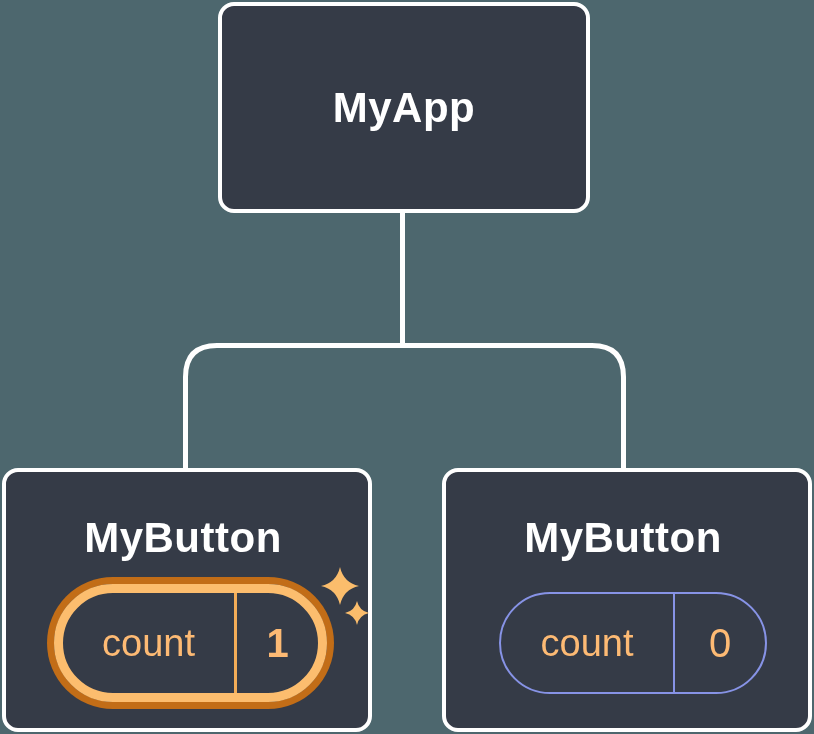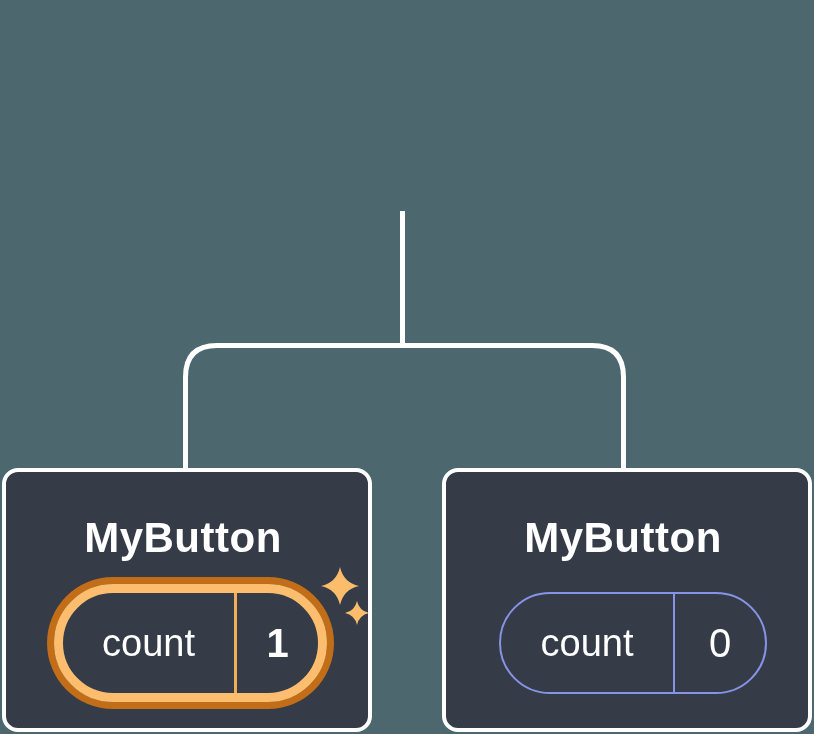--- a/index.html
+++ b/index.html
@@ -79,21 +79,21 @@
     left: 53px;
     top: 120px;
     width: 268px;
     height: 102px;
     border: 2px solid #8793e6;
   }
   .pill-seg {
     display: flex;
     align-items: center;
     justify-content: center;
-    color: #ffffff;
+    color: #fdba74;
   }
   .pill-highlighted .seg-name  { width: 171px; font-size: 38px; }
   .pill-highlighted .seg-value { flex: 1; font-size: 40px; font-weight: 700; }
   .pill-plain .seg-name  { width: 172px; font-size: 38px; }
   .pill-plain .seg-value { flex: 1; font-size: 40px; font-weight: 400; }
   .pill-divider {
     width: 3px;
     align-self: stretch;
   }
   .pill-highlighted .pill-divider { background: #f3ad58; }
@@ -110,20 +110,23 @@
 </head>
 <body>
 
 <div class="canvas">
 
   <svg class="connector-svg" viewBox="0 0 814 734" xmlns="http://www.w3.org/2000/svg">
     <path d="M 402.5 211 V 346" stroke="#ffffff" stroke-width="5" fill="none"></path>
     <path d="M 185.5 470 V 377 Q 185.5 345.5 217 345.5 H 592 Q 623.5 345.5 623.5 377 V 470" stroke="#ffffff" stroke-width="5" fill="none"></path>
   </svg>
 
+  <div class="node node-root">
+    <div class="node-title">MyApp</div>
+  </div>
 
   <div class="node node-child node-child-left">
     <div class="node-title">MyButton</div>
 
     <div class="pill pill-highlighted">
       <div class="pill-seg seg-name">count</div>
       <div class="pill-divider"></div>
       <div class="pill-seg seg-value">1</div>
     </div>
 

